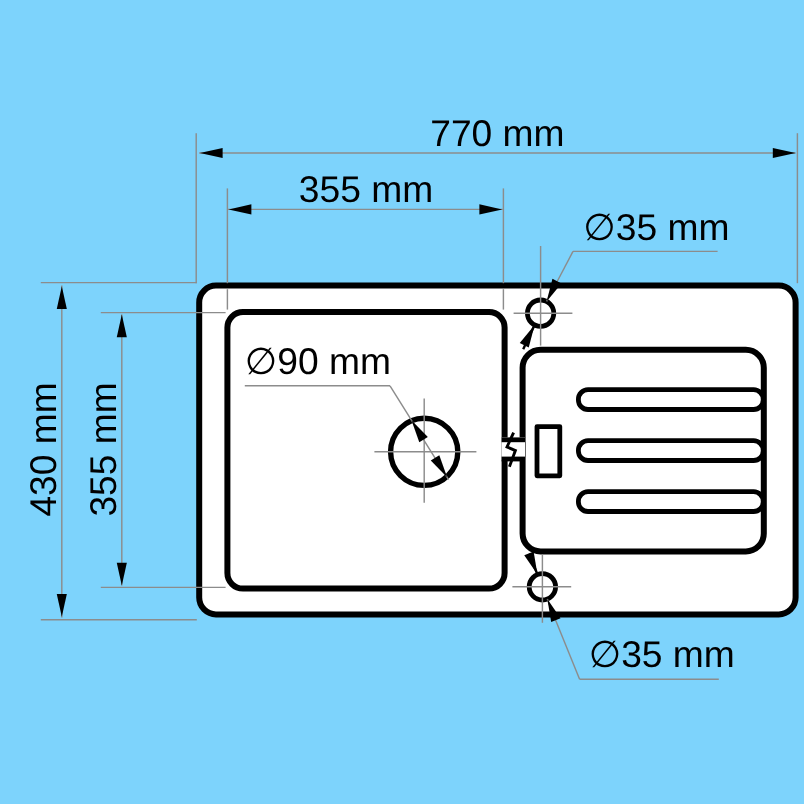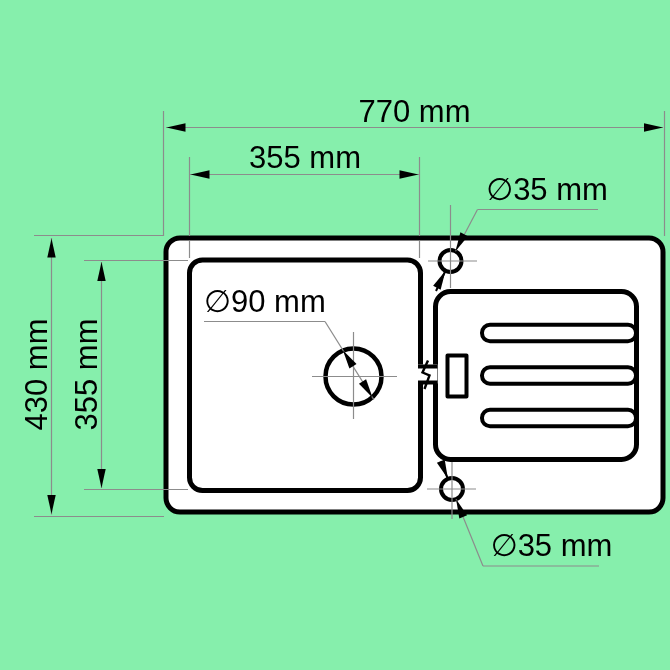--- a/index.html
+++ b/index.html
@@ -1,16 +1,16 @@
 <!DOCTYPE html>
 <html><head>
 <meta charset="utf-8">
 <style>
   html,body{margin:0;padding:0;background:#ffffff;}
-  .stage{width:670px;height:670px;position:relative;background:#86efac;overflow:hidden;
+  .stage{width:670px;height:670px;position:relative;background:#7dd3fc;overflow:hidden;
          font-family:"Liberation Sans","DejaVu Sans",sans-serif;}
   svg{display:block;}
   .thick{fill:#ffffff;stroke:#000000;stroke-width:5;stroke-linejoin:round;}
   .thick4{fill:#ffffff;stroke:#000000;stroke-width:4;stroke-linejoin:round;}
   .thin{stroke:#8c8c8c;stroke-width:1.2;fill:none;}
   .blackline{stroke:#000000;stroke-width:4;fill:none;stroke-linecap:butt;}
   .tail{stroke:#000000;stroke-width:2;fill:none;}
   .zig{stroke:#000000;stroke-width:2.4;fill:none;stroke-linejoin:miter;}
   .arrow{fill:#000000;stroke:none;}
   .dimtext{font-size:31px;fill:#000000;}

